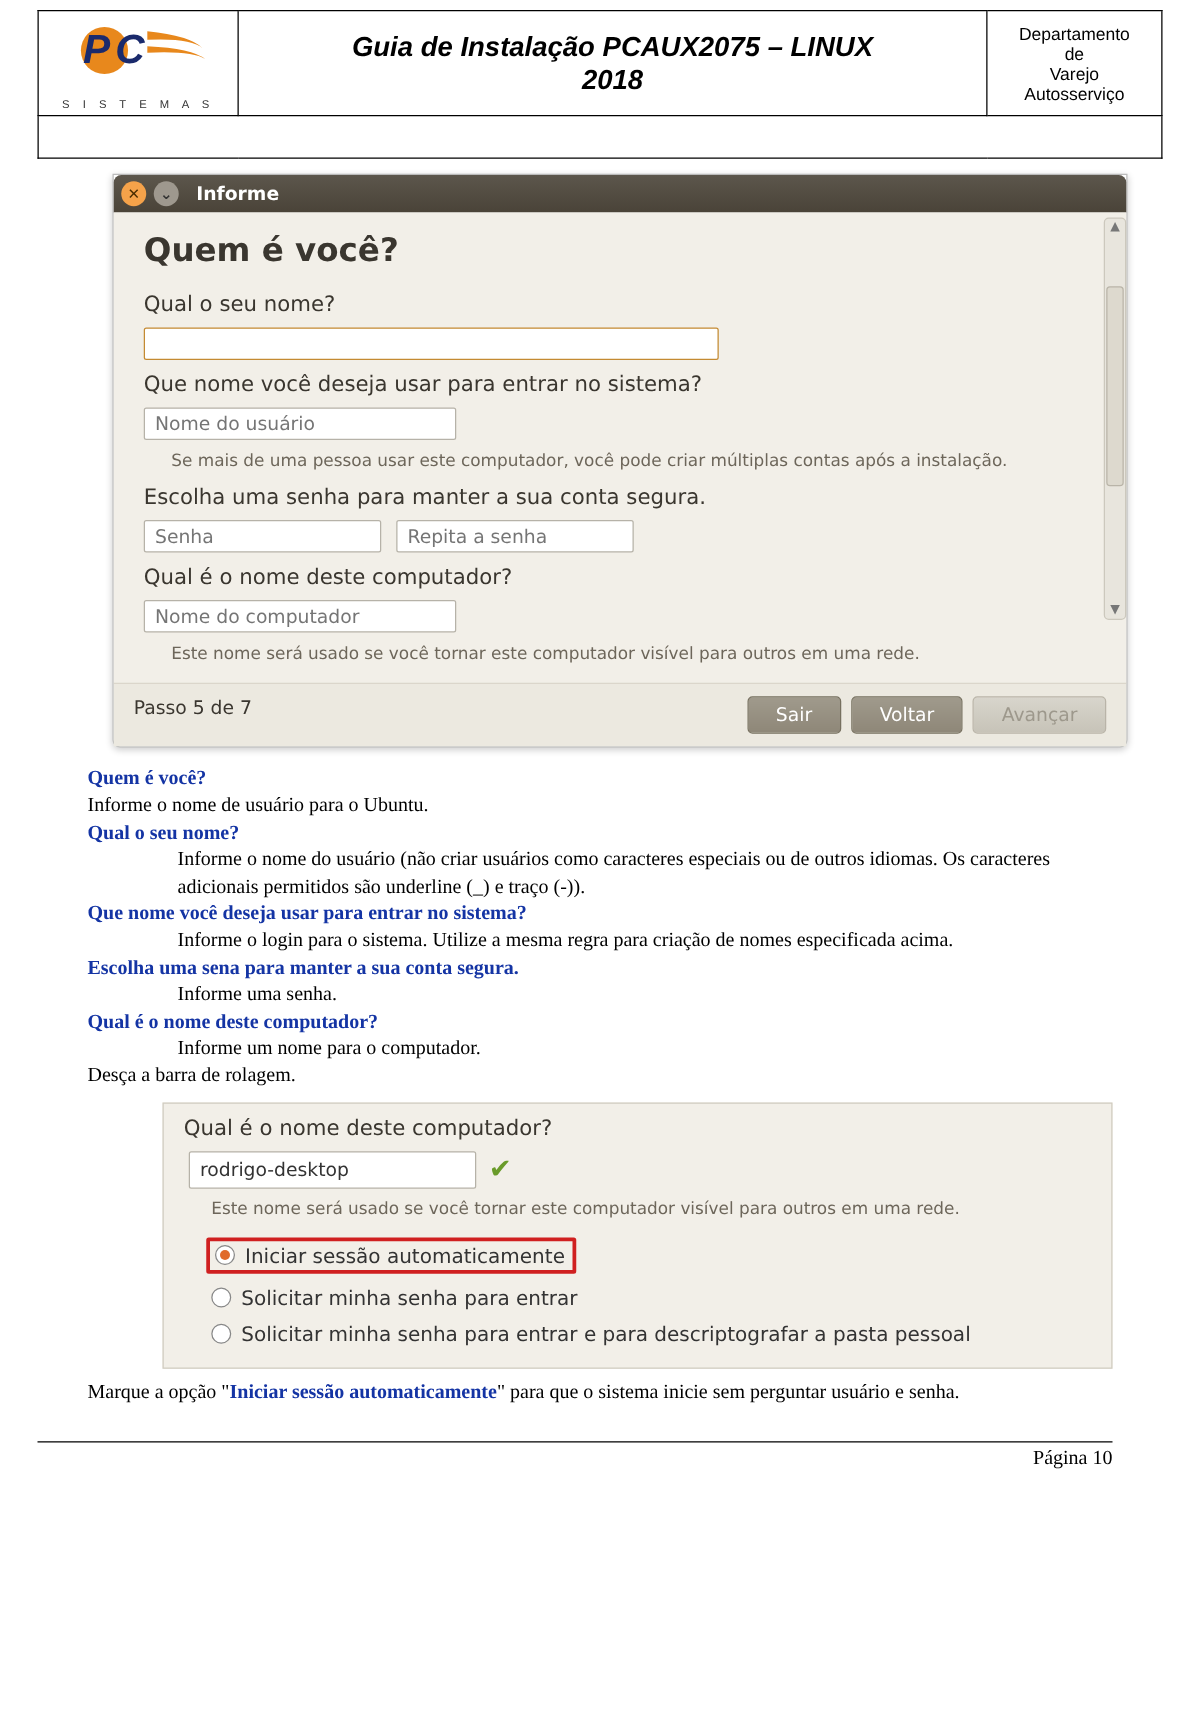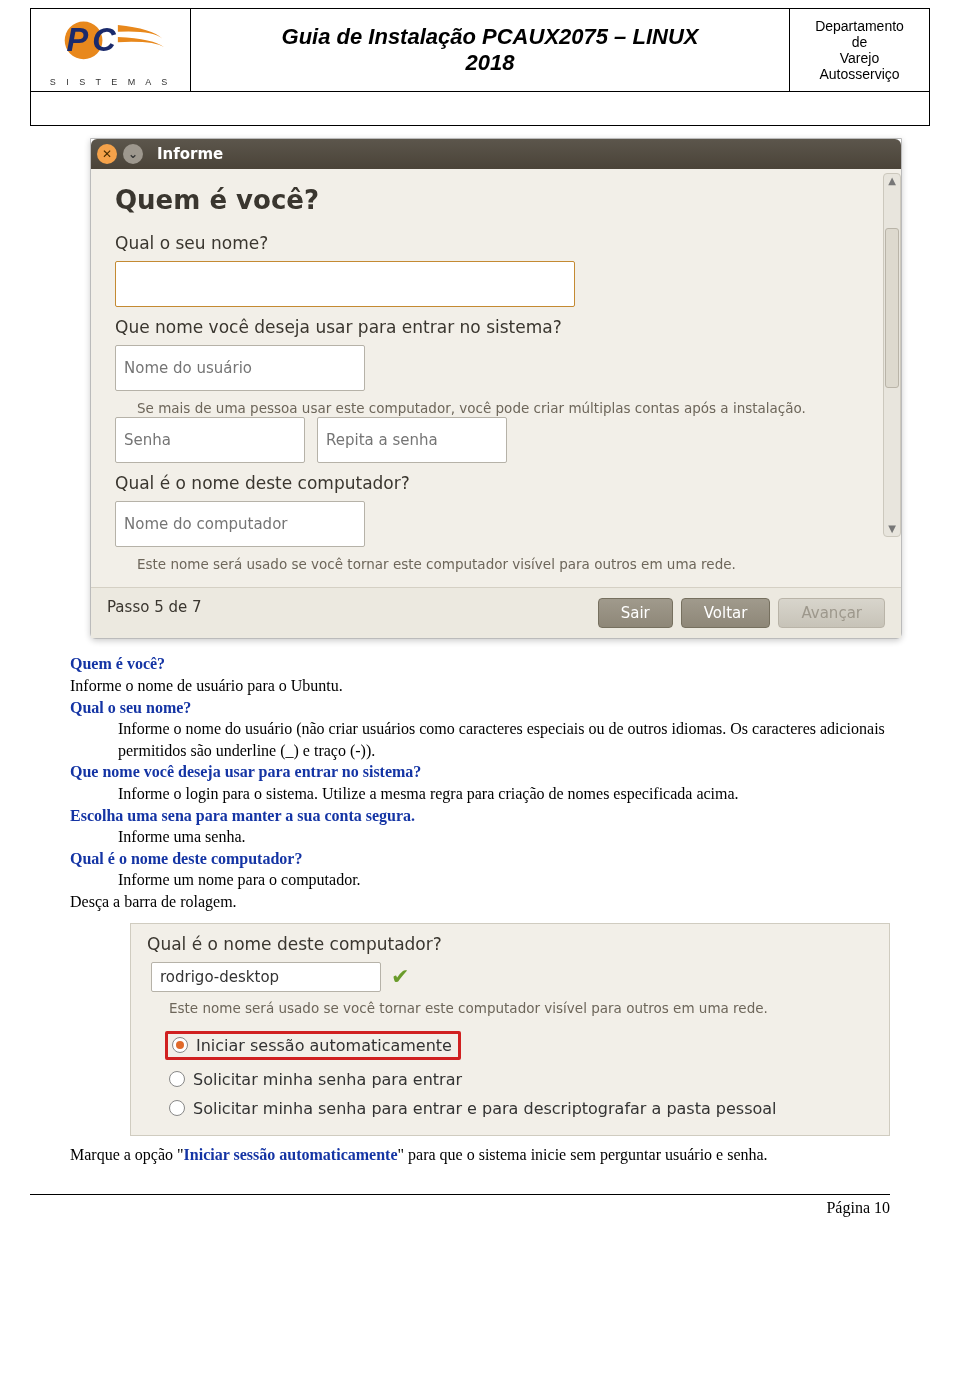--- a/index.html
+++ b/index.html
@@ -15,36 +15,36 @@
   .logo-sub { font-family: Arial, sans-serif; font-size: 9px; letter-spacing: 4px; color: #333; }
 
   .screenshot1 { margin: 12px 0 0 60px; width: 812px; background: #fff; border: 1px solid #bbb; border-radius: 0 0 6px 6px; box-shadow: 0 2px 6px rgba(0,0,0,0.2); font-family: "DejaVu Sans", "Liberation Sans", sans-serif; color: #333; }
   .ss-titlebar { background: linear-gradient(#5c564c, #4a4338); height: 30px; display: flex; align-items: center; padding: 0 6px; gap: 6px; border-radius: 6px 6px 0 0; }
   .ss-tb-btn { width: 20px; height: 20px; border-radius: 10px; background: #f5a24a; display: inline-flex; align-items: center; justify-content: center; color: #4a2d00; font-weight: bold; font-size: 12px; }
   .ss-tb-btn.gray { background: #9e988e; color: #333; }
   .ss-tb-title { color: #fff; font-size: 15px; font-weight: bold; margin-left: 8px; }
   .ss-body { padding: 12px 24px 14px 24px; position: relative; background: #f2efe8; }
   .ss-heading { font-size: 26px; font-weight: bold; color: #3a362f; margin: 4px 0 18px 0; }
   .ss-label { font-size: 17px; color: #3a362f; margin: 10px 0 8px 0; }
-  .ss-input { width: 460px; height: 46px; border: 1px solid #c48a32; background: #fff; border-radius: 2px; padding: 4px 8px; font-size: 15px; color: #888; font-family: inherit; }
+  .ss-input { width: 460px; height: 26px; border: 1px solid #c48a32; background: #fff; border-radius: 2px; padding: 4px 8px; font-size: 15px; color: #888; font-family: inherit; }
   .ss-input.gray { border: 1px solid #b6b2a8; width: 250px; }
   .ss-input.small { width: 190px; }
   .ss-pw-row { display: flex; gap: 12px; }
   .ss-hint { font-size: 13.5px; color: #6d665a; margin: 8px 0 0 22px; line-height: 1.35; }
   .ss-scrollbar { position: absolute; right: 0; top: 4px; bottom: 50px; width: 18px; background: #e8e5dd; border: 1px solid #ccc8bd; border-radius: 4px; }
   .ss-scroll-arrow { height: 14px; text-align: center; font-size: 10px; color: #777; line-height: 14px; }
   .ss-scroll-thumb { background: #ddd9ce; border: 1px solid #b9b4a8; border-radius: 3px; height: 160px; margin: 40px 1px 0 1px; }
   .ss-bottombar { display: flex; padding: 10px 16px; border-top: 1px solid #d5d0c4; background: #ece9e0; }
   .ss-step { font-size: 15px; color: #3a362f; flex: 1; }
   .ss-btn { background: linear-gradient(#a09a8c, #8e8778); border: 1px solid #76705f; color: #fff; padding: 5px 22px; font-size: 15px; border-radius: 4px; margin-left: 8px; font-family: inherit; }
   .ss-btn.disabled { background: linear-gradient(#d8d5cc, #c7c3b8); color: #9d988c; border-color: #b9b4a8; }
 
   .body-text { margin: 14px 40px 0 40px; font-size: 16px; line-height: 1.35; }
   .bt-blue { color: #1434a4; font-weight: bold; }
-  .bt-indent { margin-left: 48px; }
+  .bt-indent { margin-left: 72px; }
 
   .screenshot2 { margin: 10px 0 0 100px; width: 760px; background: #f2efe8; border: 1px solid #d0ccc0; font-family: "DejaVu Sans", sans-serif; padding: 6px 16px 12px 16px; color: #333; }
   .ss2-label { font-size: 17px; color: #3a362f; margin: 4px 0 8px 0; }
   .ss2-row { display: flex; align-items: center; gap: 10px; margin-left: 4px; }
   .ss2-input { width: 230px; height: 30px; border: 1px solid #b6b2a8; background: #fff; border-radius: 2px; padding: 4px 8px; font-size: 15px; color: #333; font-family: inherit; }
   .ss2-check { color: #6a9b2a; font-size: 22px; font-weight: bold; }
   .ss2-hint { font-size: 13.5px; color: #6d665a; margin: 8px 0 10px 22px; }
   .ss2-radio-row { display: flex; align-items: center; gap: 8px; padding: 5px 0 5px 22px; font-size: 16px; color: #333; }
   .ss2-radio-hl { border: 3px solid #d02020; padding: 2px 6px 2px 4px; display: inline-flex; align-items: center; gap: 8px; border-radius: 2px; }
   .ss2-radio-btn { width: 16px; height: 16px; border-radius: 8px; border: 1px solid #888; background: #fff; display: inline-flex; align-items: center; justify-content: center; }
@@ -102,20 +102,21 @@
     </div>
     <div class="ss-heading">Quem é você?</div>
 
     <div class="ss-label">Qual o seu nome?</div>
     <input class="ss-input" value="" style="">
 
     <div class="ss-label">Que nome você deseja usar para entrar no sistema?</div>
     <input class="ss-input gray" placeholder="Nome do usuário" style="">
     <div class="ss-hint">Se mais de uma pessoa usar este computador, você pode criar múltiplas contas após a instalação.</div>
 
+    <div class="ss-label">Escolha uma senha para manter a sua conta segura.</div>
     <div class="ss-pw-row">
       <input class="ss-input gray small" placeholder="Senha" style="">
       <input class="ss-input gray small" placeholder="Repita a senha" style="">
     </div>
 
     <div class="ss-label">Qual é o nome deste computador?</div>
     <input class="ss-input gray" placeholder="Nome do computador" style="">
     <div class="ss-hint">Este nome será usado se você tornar este computador visível para outros em uma rede.</div>
   </div>
   <div class="ss-bottombar">

